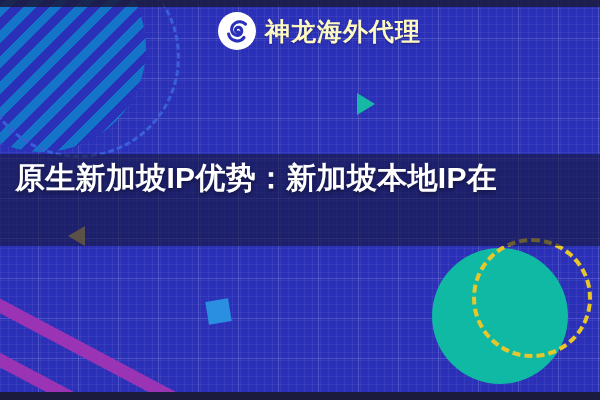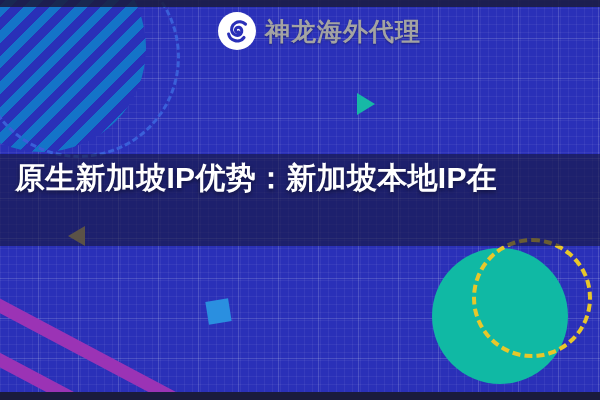--- a/index.html
+++ b/index.html
@@ -124,21 +124,21 @@
     z-index:6;
   }
   .logo-mark{
     width:38px;height:38px;border-radius:50%;
     background:#ffffff;
     display:flex;align-items:center;justify-content:center;
     flex:0 0 auto;
   }
   .logo-mark svg{display:block;}
   .logo-text{
-    color:#a3a3a3;
+    color:#fef9c3;
     font-size:25px;
     font-weight:bold;
     letter-spacing:1px;
     line-height:1;
     white-space:nowrap;
     text-shadow:0 1px 2px rgba(0,0,0,.35);
   }
 
   
   .headline{

